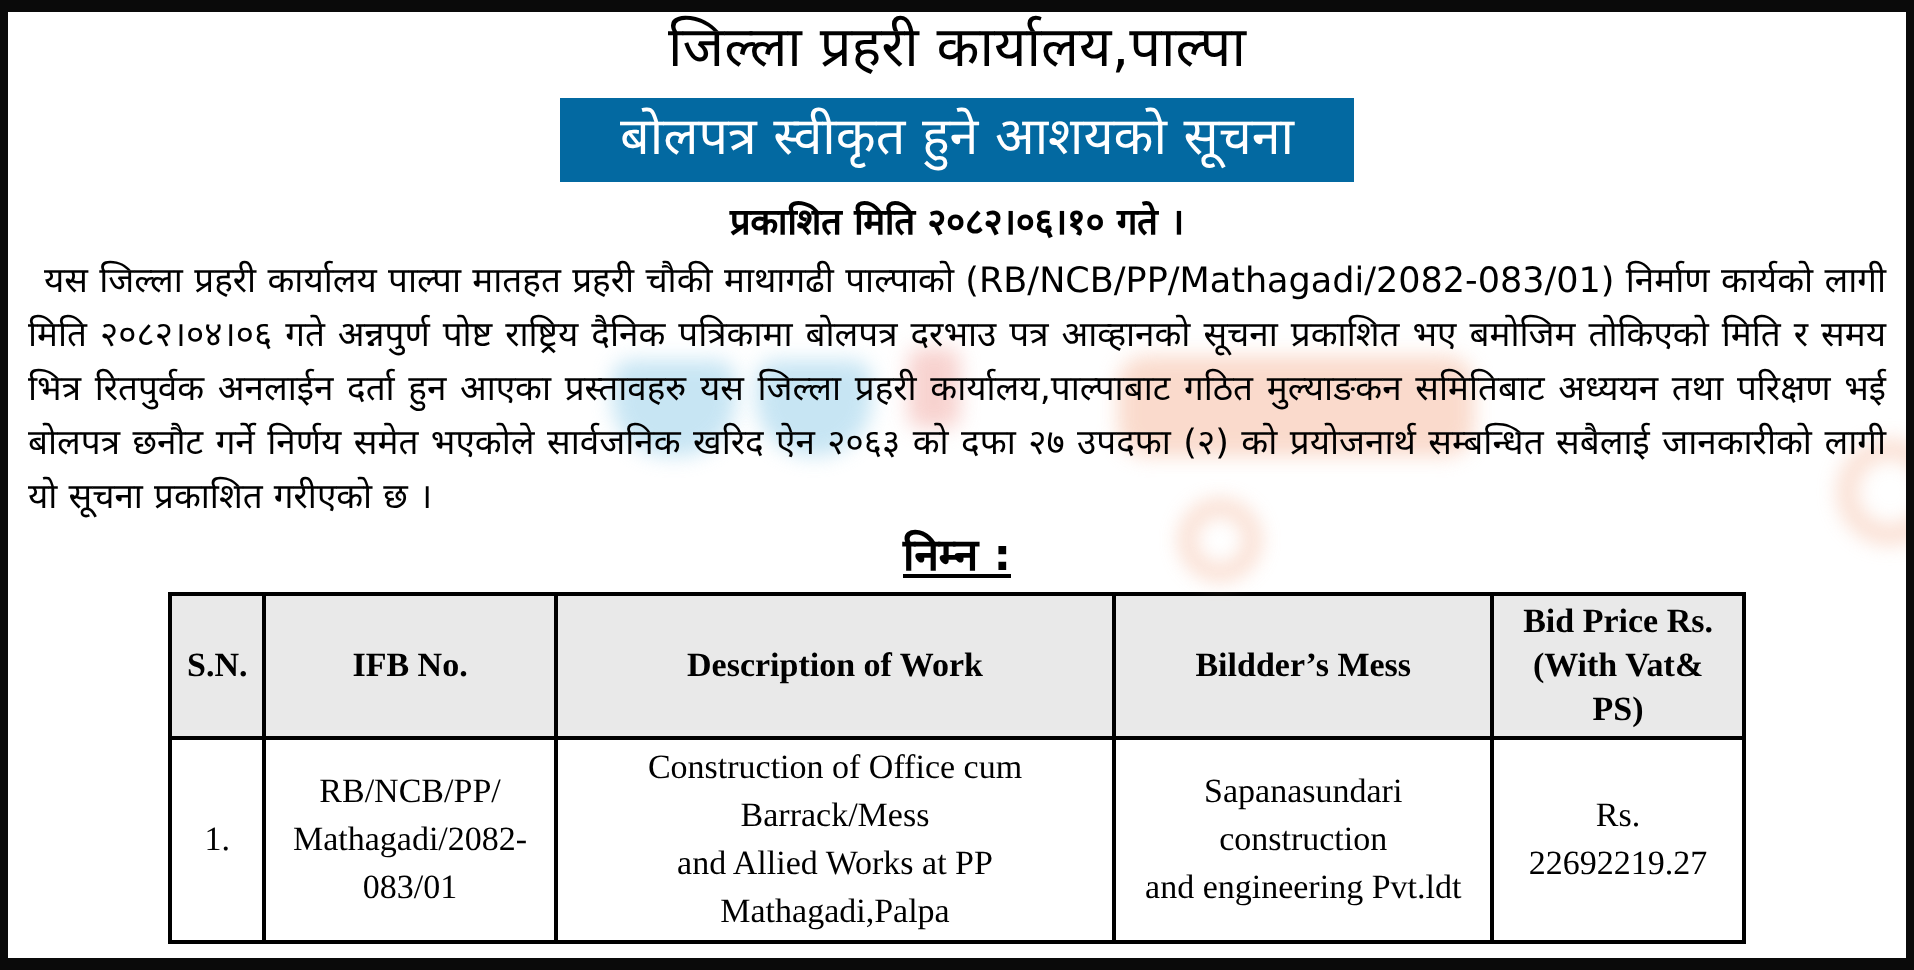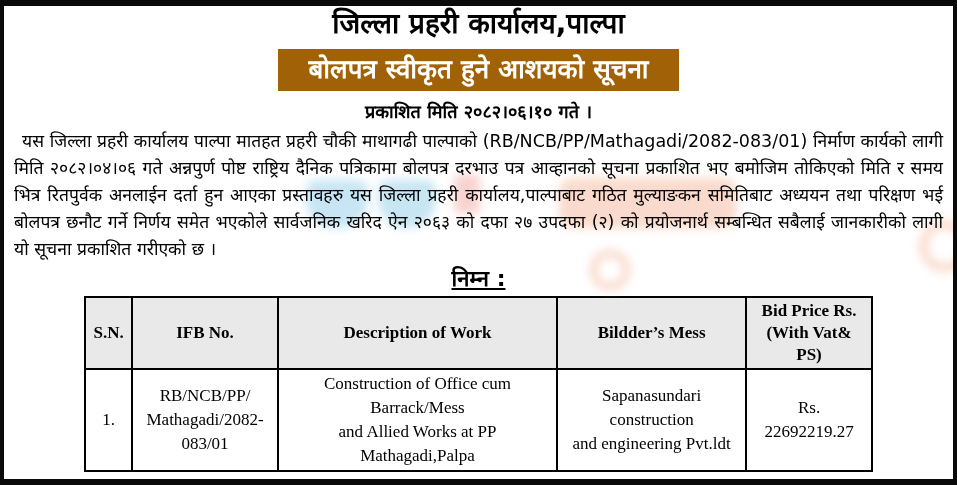--- a/index.html
+++ b/index.html
@@ -15,28 +15,28 @@
     color:#000;
     overflow:hidden;
   }
   .center{text-align:center;}
   .hdr-line1,.hdr-line2{
     font-weight:bold;font-size:19px;line-height:26px;
     font-family:"DejaVu Sans","Liberation Sans",sans-serif;
   }
   .hdr-line1{margin-top:6px;}
   .hdr-line3{
-    font-weight:bold;font-size:28px;line-height:36px;
+    font-weight:normal;font-size:28px;line-height:36px;
     font-family:"DejaVu Sans","Liberation Sans",sans-serif;
   }
   .banner{
     margin:7px auto 0 auto;
     width:fit-content;
-    background:#a16207;color:#fff;
-    font-weight:bold;font-size:26px;line-height:30px;
+    background:#0369a1;color:#fff;
+    font-weight:normal;font-size:26px;line-height:30px;
     padding:5px 30px 7px 30px;
     font-family:"DejaVu Sans","Liberation Sans",sans-serif;
     position:relative;z-index:2;
   }
   .pub-date{
     margin-top:9px;
     font-weight:bold;font-size:18px;line-height:24px;
     font-family:"DejaVu Sans","Liberation Sans",sans-serif;
   }
   .body-wrap{position:relative;margin:4px 10px 0 10px;}

